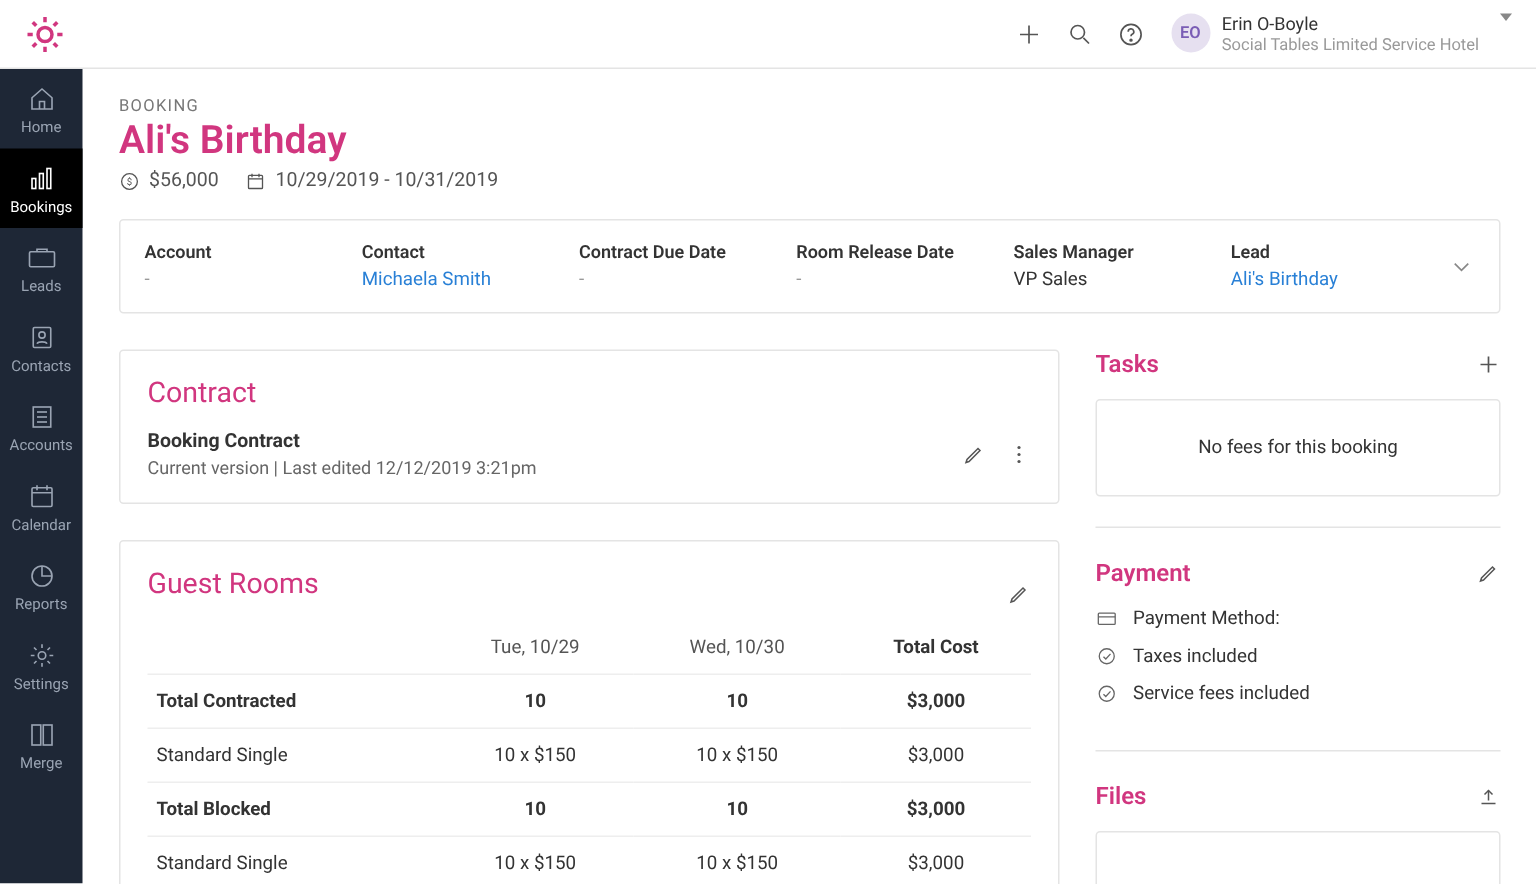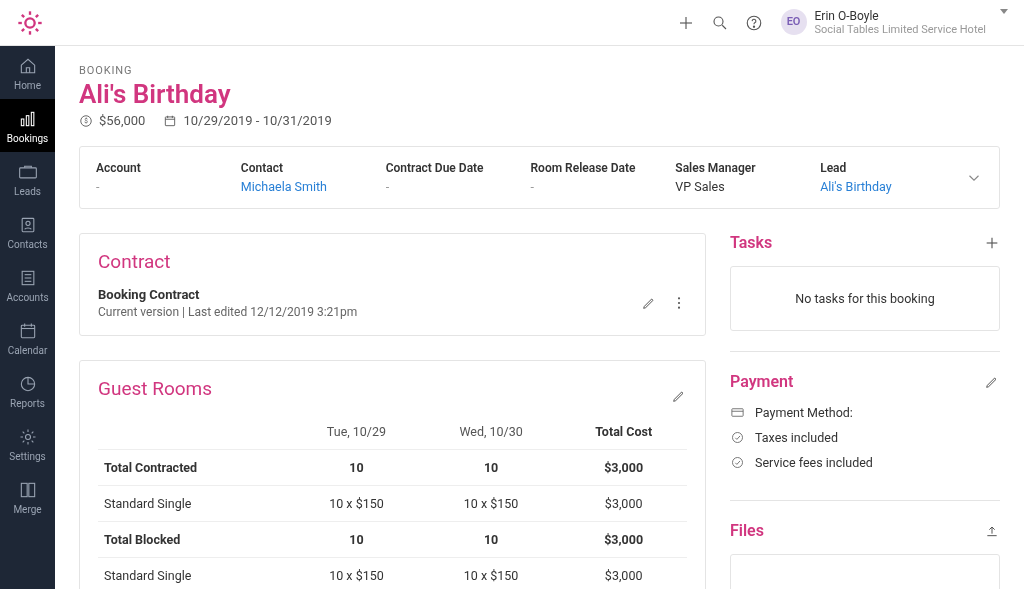--- a/index.html
+++ b/index.html
@@ -419,21 +419,21 @@
         <div class="side-panel">
           <div class="side-title-row">
             <div class="side-title">Tasks</div>
             <span class="side-icon">
               <svg viewBox="0 0 24 24" fill="none" stroke="currentColor" stroke-width="1.7">
                   <line x1="12" y1="4" x2="12" y2="20"></line>
                   <line x1="4" y1="12" x2="20" y2="12"></line>
                 </svg>
             </span>
           </div>
-          <div class="empty-box">No tasks for this booking</div>
+          <div class="empty-box">No fees for this booking</div>
         </div>
 
         <div class="side-panel">
           <div class="side-title-row">
             <div class="side-title">Payment</div>
             <span class="side-icon">
               <svg viewBox="0 0 24 24" fill="none" stroke="currentColor" stroke-width="1.5">
                   <path d="M4 20l3-1 11-11-2-2L5 17l-1 3z"></path>
                 </svg>
             </span>

